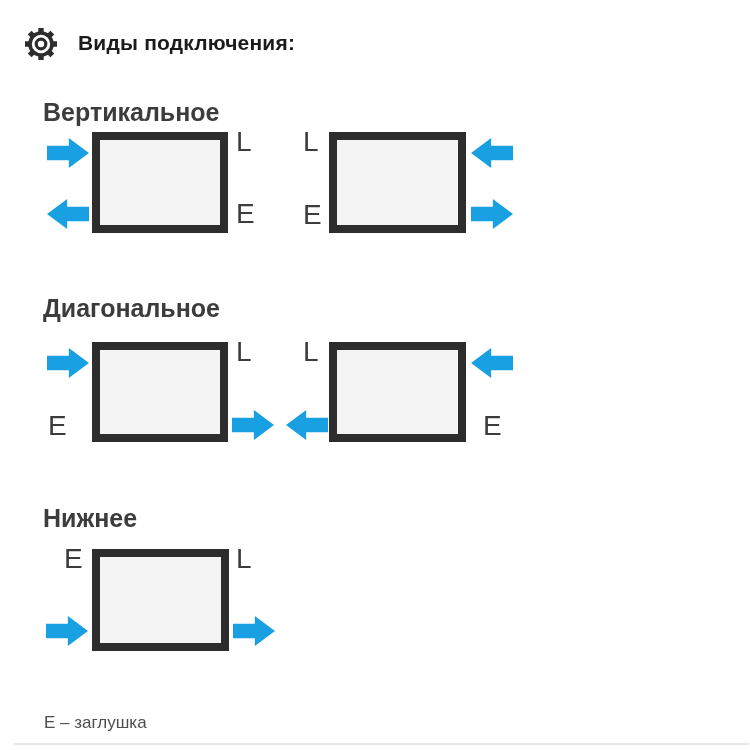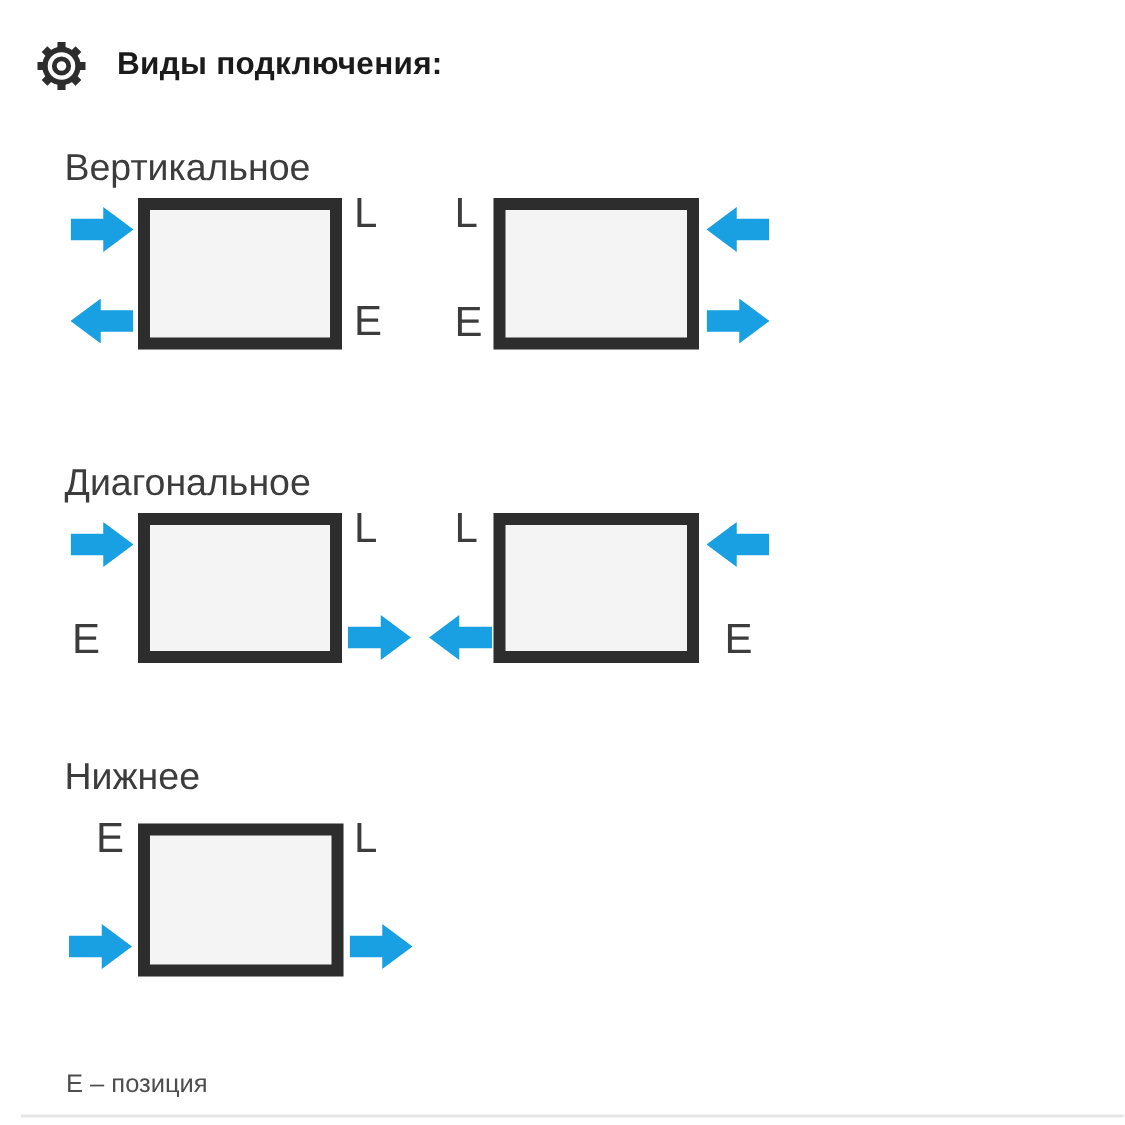--- a/index.html
+++ b/index.html
@@ -18,21 +18,21 @@
     border-radius:10px;
   }
   .page-title{
     position:absolute;margin:0;font-size:21px;font-weight:700;
     color:var(--text-primary);line-height:26px;letter-spacing:0.2px;
   }
   .gear-wrap{position:absolute;width:38px;height:38px;}
   .gear-wrap svg{display:block;}
   .gear-stroke{stroke:var(--outline-dark);fill:none;}
   .sec-title{
-    position:absolute;margin:0;font-size:25px;font-weight:400;
+    position:absolute;margin:0;font-size:25px;font-weight:700;
     color:var(--text-secondary);line-height:28px;
   }
   .radiator{
     position:absolute;box-sizing:border-box;
     border:8px solid var(--outline-dark);
     background:var(--radiator-fill);
   }
   .arrow{
     position:absolute;width:42px;height:30px;background:var(--arrow-blue);
   }
@@ -83,21 +83,21 @@
     <span class="lbl" style="left:236px;top:199px">E</span>
 
     <span class="lbl" style="left:303px;top:127px">L</span>
     <span class="lbl" style="left:303px;top:200px">E</span>
     <div class="radiator" style="left:329px;top:132px;width:137px;height:101px"></div>
     <div class="arrow left" style="left:471px;top:138px"></div>
     <div class="arrow right" style="left:471px;top:199px"></div>
   </section>
 
   <section>
-    <h2 class="sec-title" style="left:43px;top:308px">Диагональное</h2>
+    <h2 class="sec-title" style="left:43px;top:294px">Диагональное</h2>
 
     <div class="arrow right" style="left:47px;top:348px"></div>
     <div class="radiator" style="left:92px;top:342px;width:136px;height:100px"></div>
     <span class="lbl" style="left:236px;top:337px">L</span>
     <span class="lbl" style="left:48px;top:411px">E</span>
     <div class="arrow right" style="left:232px;top:410px"></div>
 
     <div class="arrow left" style="left:286px;top:410px"></div>
     <span class="lbl" style="left:303px;top:337px">L</span>
     <div class="radiator" style="left:329px;top:342px;width:137px;height:100px"></div>
@@ -108,17 +108,17 @@
   <section>
     <h2 class="sec-title" style="left:43px;top:504px">Нижнее</h2>
 
     <span class="lbl" style="left:64px;top:544px">E</span>
     <div class="radiator" style="left:92px;top:549px;width:137px;height:102px"></div>
     <span class="lbl" style="left:236px;top:544px">L</span>
     <div class="arrow right" style="left:46px;top:616px"></div>
     <div class="arrow right" style="left:233px;top:616px"></div>
   </section>
 
-  <div class="legend-line" style="left:44px;top:713px">E – позиция</div>
+  <div class="legend-line" style="left:44px;top:713px">E – заглушка</div>
 
   <div class="divider" style="left:14px;top:743px;width:736px"></div>
 
 </div>
 
 </body></html>

